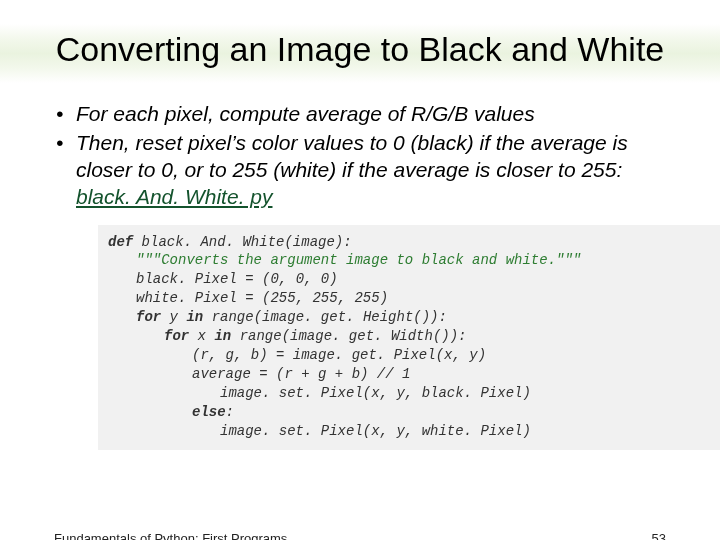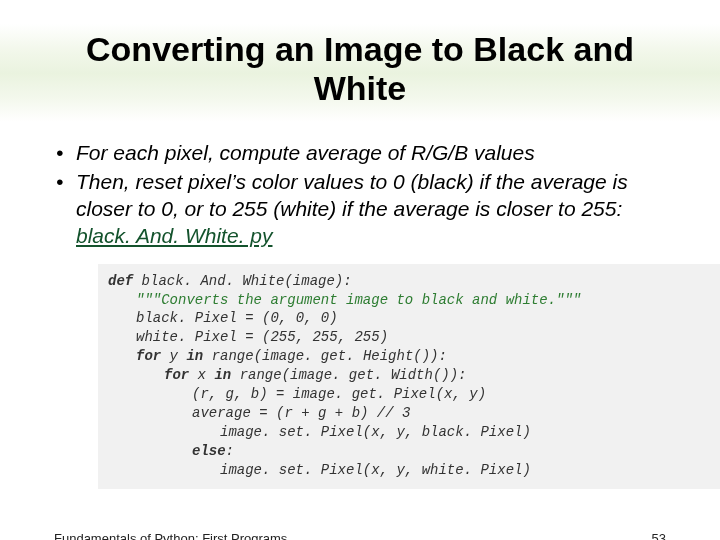--- a/index.html
+++ b/index.html
@@ -25,21 +25,21 @@
       #ffffff 0%,
       #f3f8ec 25%,
       #eaf3df 50%,
       #f3f8ec 75%,
       #ffffff 100%);
   }
   .title-text {
     font-size: 34px;
     text-align: center;
     line-height: 1.15;
-    font-weight: 700;
+    font-weight: 400;
   }
   .body {
     padding: 18px 54px 0 54px;
     font-style: italic;
   }
   ul.bullets {
     margin: 0;
     padding: 0;
     list-style: none;
   }
@@ -110,21 +110,21 @@
     </ul>
 
     <div class="code-block">
       <div class="code-line"><span class="kw">def</span><span> black. And. White(image):</span></div>
       <div class="code-line i1"><span class="doc">"""Converts the argument image to black and white."""</span></div>
       <div class="code-line i1"><span>black. Pixel = (0, 0, 0)</span></div>
       <div class="code-line i1"><span>white. Pixel = (255, 255, 255)</span></div>
       <div class="code-line i1"><span class="kw">for</span><span> y </span><span class="kw">in</span><span> range(image. get. Height()):</span></div>
       <div class="code-line i2"><span class="kw">for</span><span> x </span><span class="kw">in</span><span> range(image. get. Width()):</span></div>
       <div class="code-line i3"><span>(r, g, b) = image. get. Pixel(x, y)</span></div>
-      <div class="code-line i3"><span>average = (r + g + b) // 3</span></div>
+      <div class="code-line i3"><span>average = (r + g + b) // 1</span></div>
       <div class="code-line i4"><span>image. set. Pixel(x, y, black. Pixel)</span></div>
       <div class="code-line i3"><span class="kw">else</span><span>:</span></div>
       <div class="code-line i4"><span>image. set. Pixel(x, y, white. Pixel)</span></div>
     </div>
   </div>
 
   <div class="footer">
     <span>Fundamentals of Python: First Programs</span>
     <span>53</span>
   </div>

